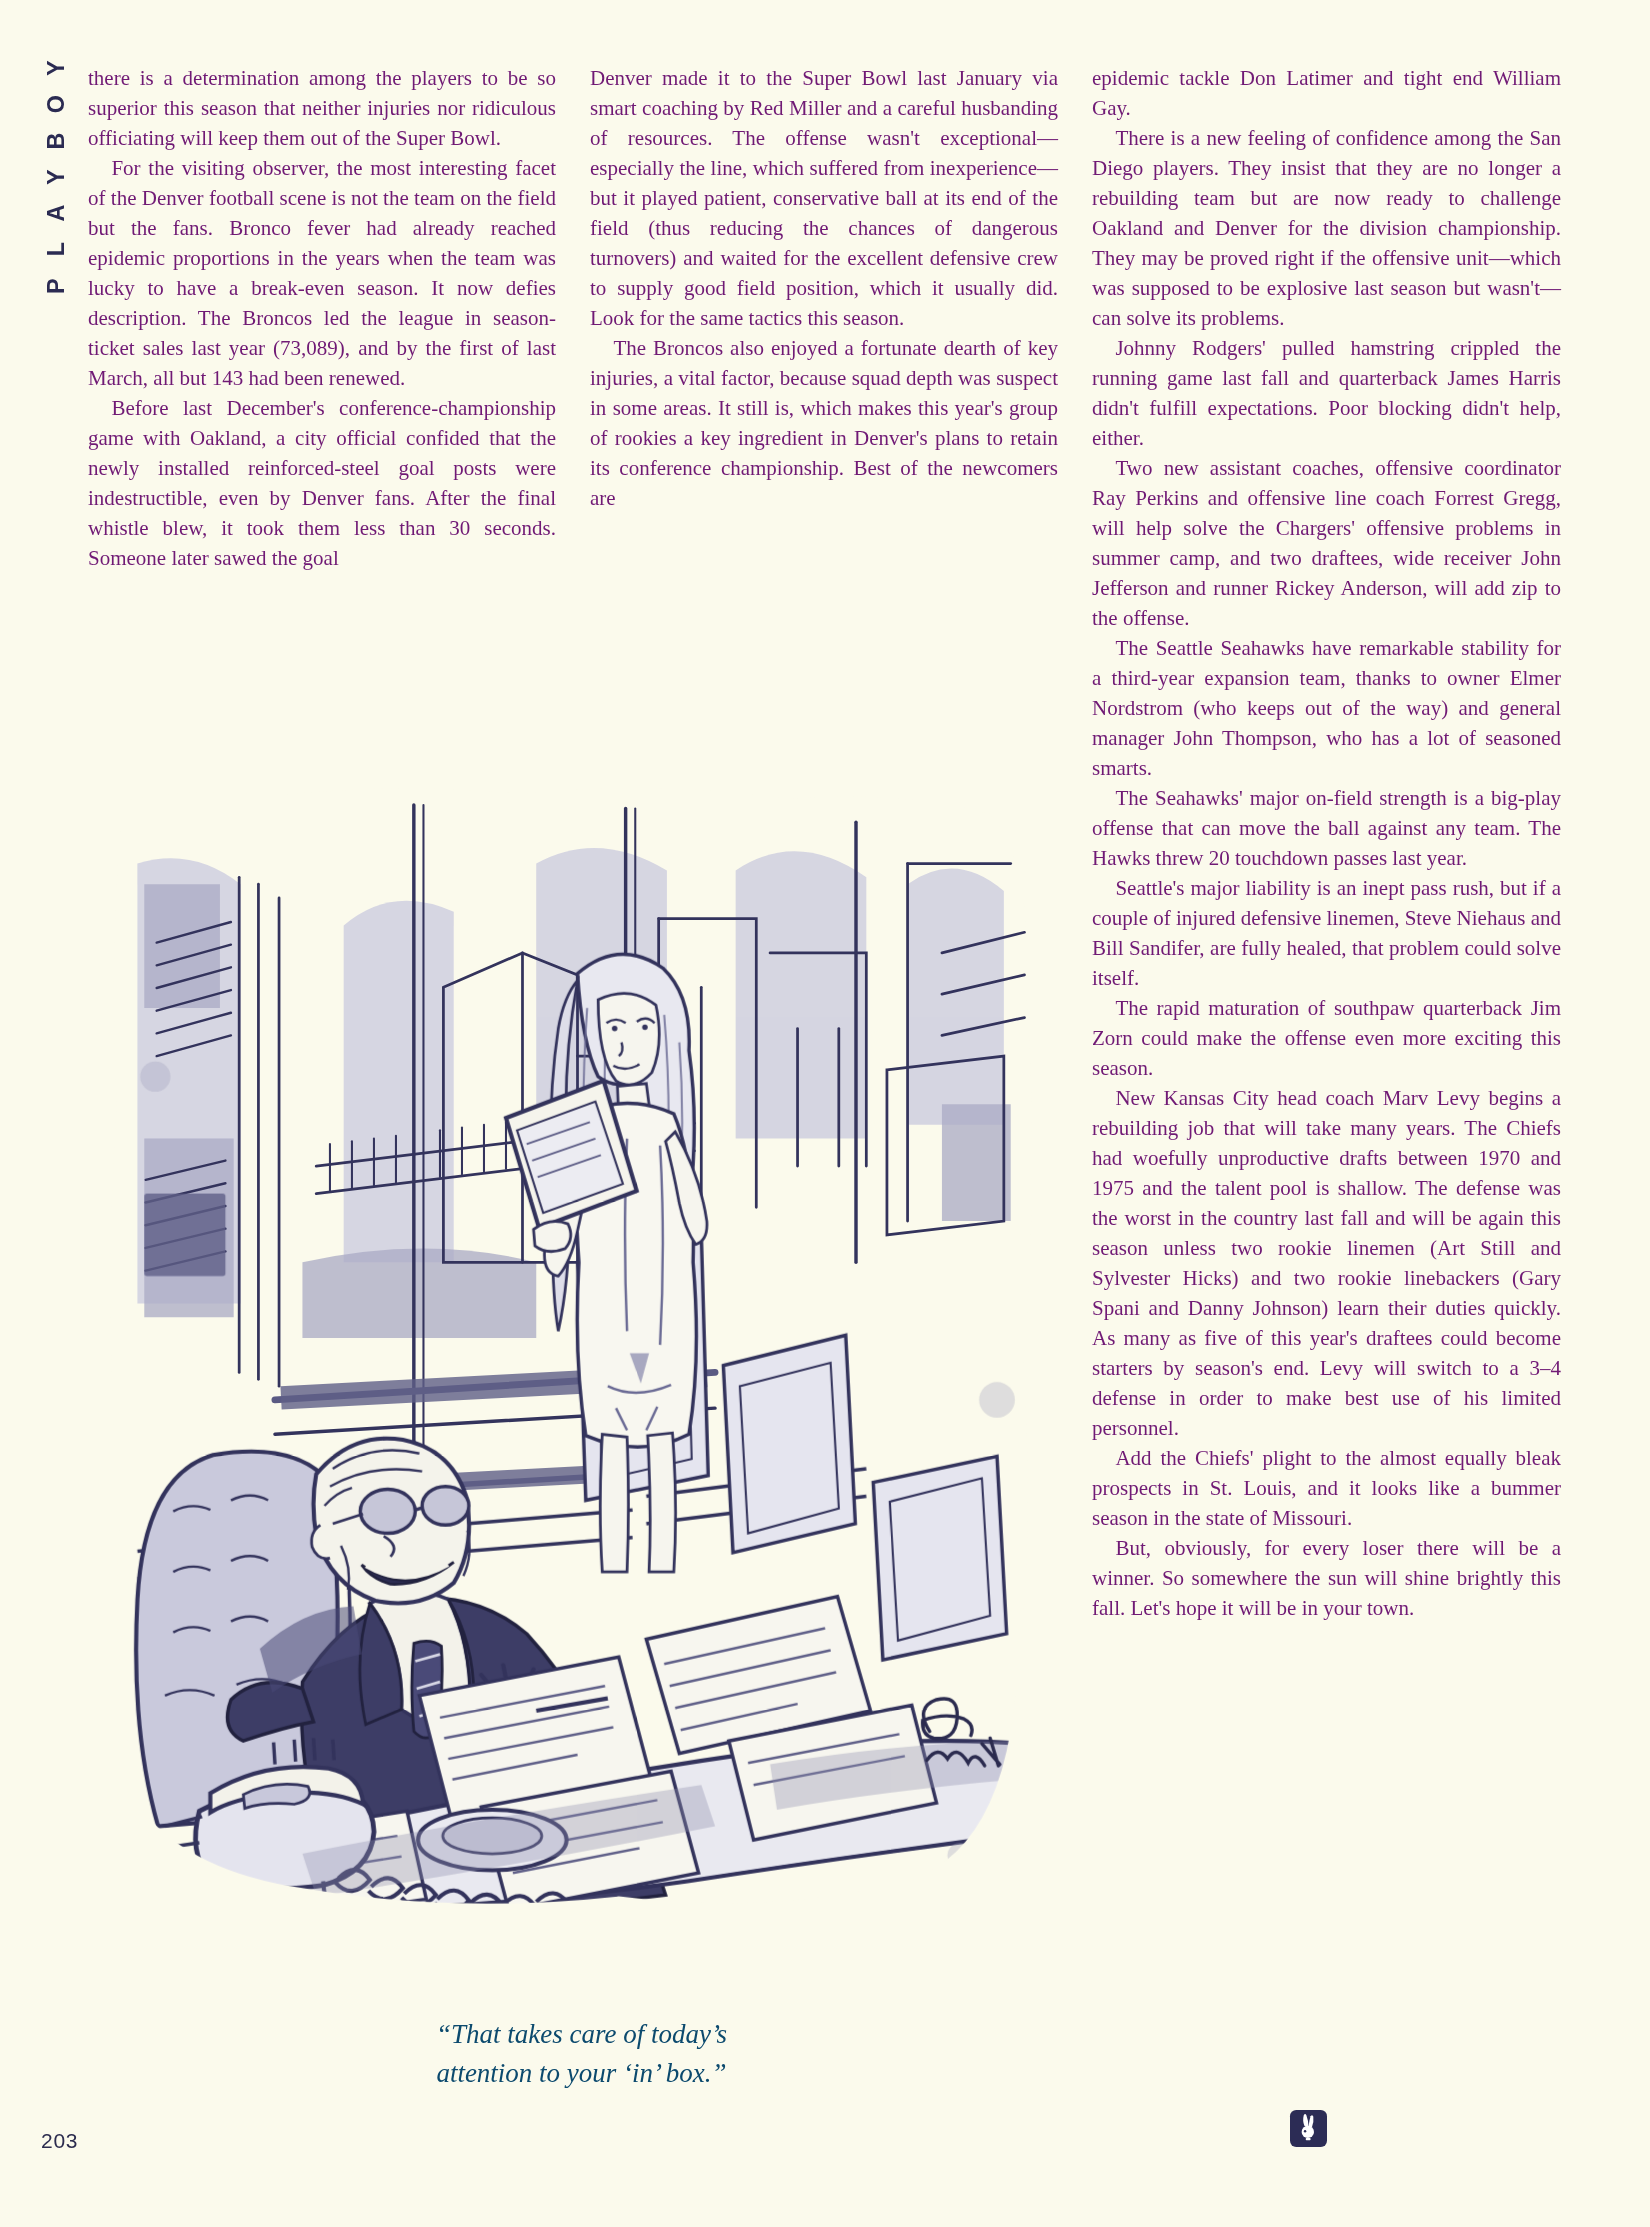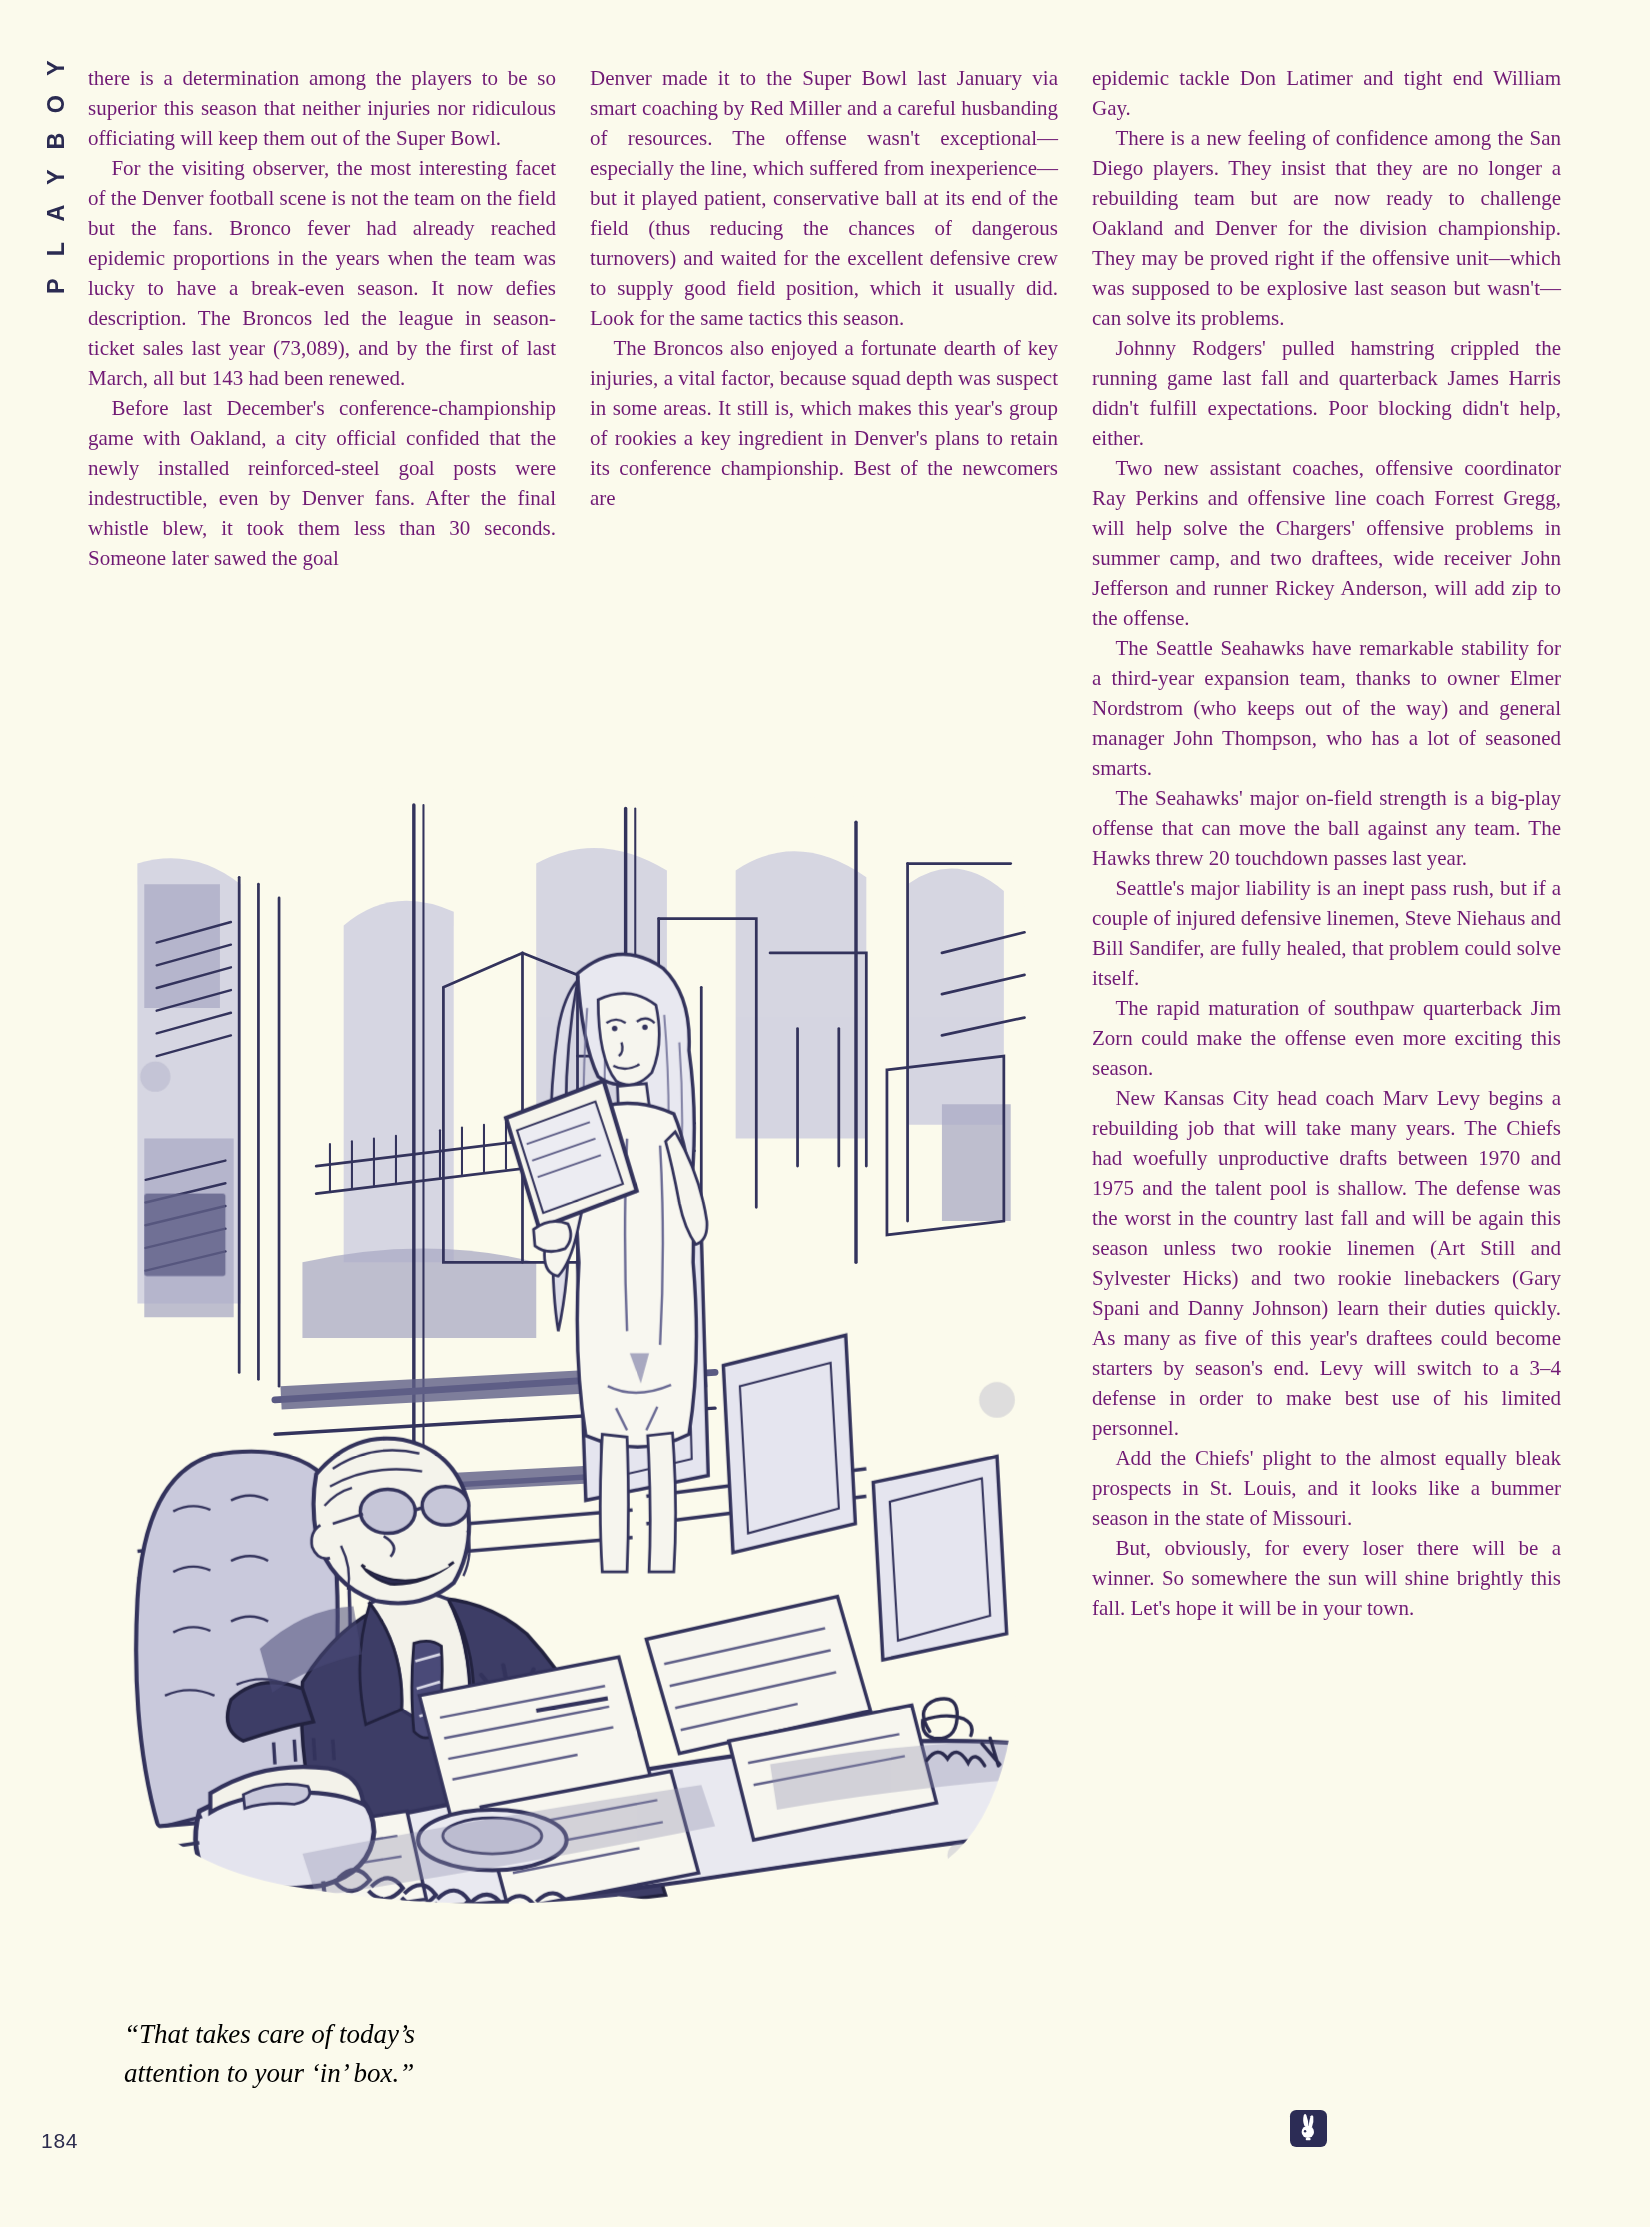--- a/index.html
+++ b/index.html
@@ -69,25 +69,25 @@
     height: 1169px;
   }
   .cartoon svg { display: block; width: 100%; height: 100%; }
 
   
   .caption {
     position: absolute;
     left: 124px;
     top: 2015px;
     width: 915px;
-    text-align: left;
+    text-align: center;
     font-style: italic;
     font-size: 27px;
     line-height: 39px;
-    color: #000000;
+    color: #0c4a6e;
     font-family: "Liberation Serif", "DejaVu Serif", serif;
   }
 
   
   .folio {
     position: absolute;
     left: 41px;
     top: 2129px;
     font-family: "Liberation Sans", "DejaVu Sans", sans-serif;
     font-size: 21px;
@@ -492,21 +492,21 @@
         </g>
       </g>
     </svg>
   </div>
 
   <div class="caption">
     <div>“That takes care of today’s</div>
     <div>attention to your ‘in’ box.”</div>
   </div>
 
-  <div class="folio">184</div>
+  <div class="folio">203</div>
 
   <div class="endmark">
     <svg viewBox="0 0 54 54" xmlns="http://www.w3.org/2000/svg">
       <g fill="#ffffff">
         <path d="M20 8 q2 -4 4 0 q3 8 3 16 q-4 1 -6 -1 q-3 -7 -1 -15 Z"></path>
         <path d="M30 9 q3 -3 4 1 q1 8 -2 15 q-3 1 -5 -1 q1 -8 3 -15 Z"></path>
         <ellipse cx="26" cy="32" rx="9" ry="9"></ellipse>
         <rect x="23" y="41" width="7" height="3" rx="1"></rect>
       </g>
       <circle cx="22" cy="31" r="1.8" fill="#2c2c55"></circle>

